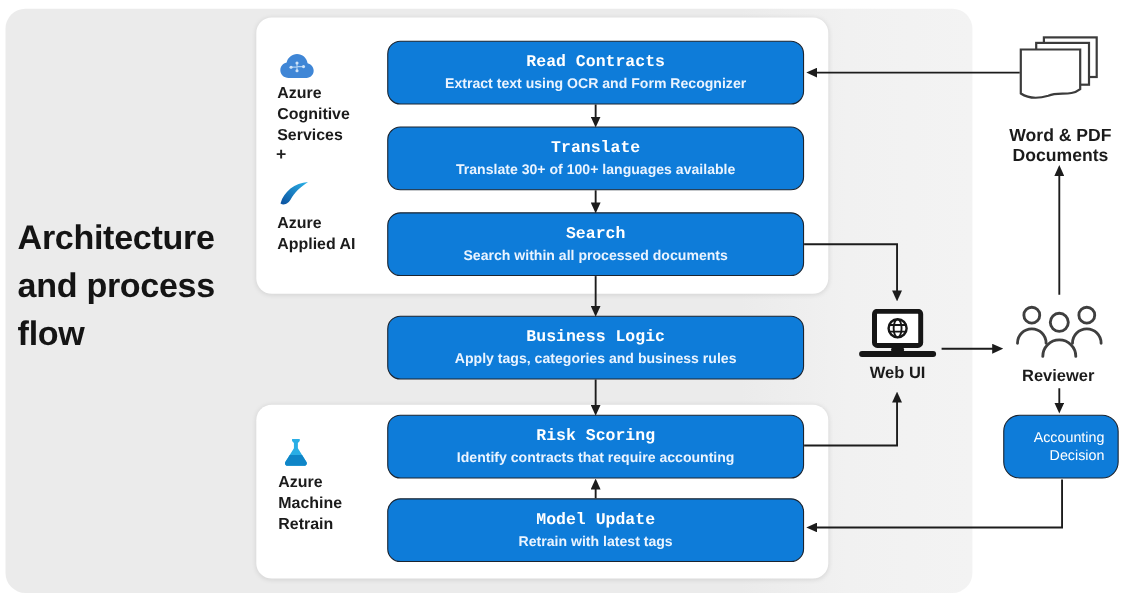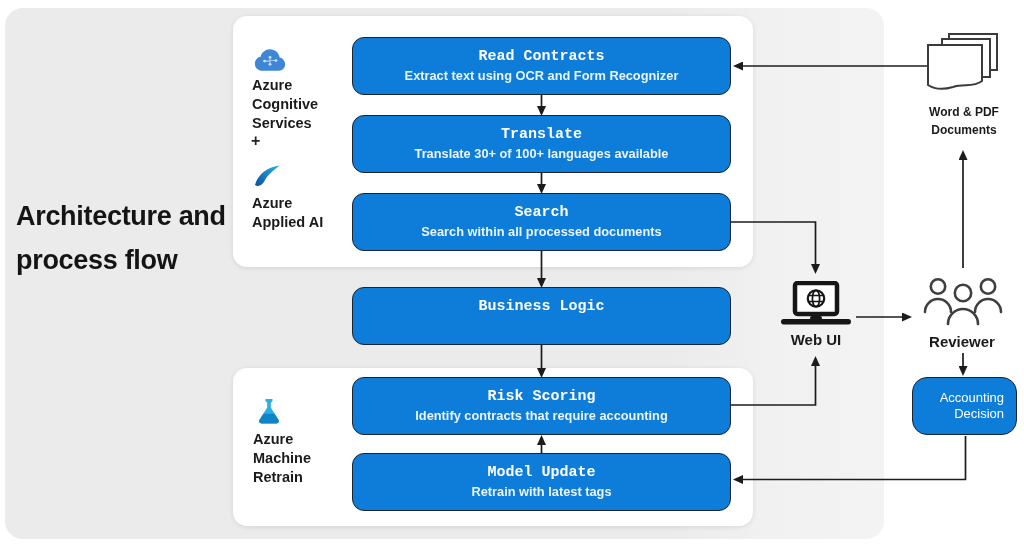--- a/index.html
+++ b/index.html
@@ -9,21 +9,21 @@
     position:relative; width:1024px; height:552px; background:#ffffff;
     overflow:hidden;
   }
   .panel {
     position:absolute; left:5px; top:8px; width:879px; height:531px;
     border-radius:18px;
     background:linear-gradient(90deg,#ebebeb 0%,#ebebeb 76%,#f1f1f1 87%,#f3f3f3 100%);
   }
   .main-title {
     position:absolute; left:16px; top:194px; width:222px;
-    font-size:27px; font-weight:700; color:#141414; line-height:44px;
+    font-size:31px; font-weight:700; color:#141414; line-height:44px;
     letter-spacing:-0.3px;
   }
   .card {
     position:absolute; left:233px; width:520px; background:#ffffff;
     border-radius:14px; box-shadow:0 1px 5px rgba(0,0,0,0.10);
   }
   .card-top { top:16px; height:251px; }
   .card-bottom { top:368px; height:158px; }
   .step {
     position:absolute; left:352px; width:379px; height:58px;
@@ -102,38 +102,39 @@
   <div class="step" style="top:115px">
     <div class="step-title">Translate</div>
     <div class="step-sub">Translate 30+ of 100+ languages available</div>
   </div>
   <div class="step" style="top:193px">
     <div class="step-title">Search</div>
     <div class="step-sub">Search within all processed documents</div>
   </div>
   <div class="step" style="top:287px">
     <div class="step-title">Business Logic</div>
+    <div class="step-sub">Apply tags, categories and business rules</div>
   </div>
   <div class="step" style="top:377px">
     <div class="step-title">Risk Scoring</div>
     <div class="step-sub">Identify contracts that require accounting</div>
   </div>
   <div class="step" style="top:453px">
     <div class="step-title">Model Update</div>
     <div class="step-sub">Retrain with latest tags</div>
   </div>
 
   <svg class="icon" style="left:925px;top:32px" width="78" height="64" viewBox="0 0 78 64">
     <g fill="#ffffff" stroke="#3b3b3b" stroke-width="2">
       <rect x="24" y="2" width="48" height="36"></rect>
       <rect x="17" y="7" width="48" height="38"></rect>
       <path d="M3 13 H57 V49 C48 56 38 51 28 55 C18 58 9 57 3 53 Z"></path>
     </g>
   </svg>
-  <div class="node-label" style="left:906px;top:103px;width:116px;font-size:12px">Word &amp; PDF Documents</div>
+  <div class="node-label" style="left:906px;top:115px;width:116px;font-size:16px">Word &amp; PDF Documents</div>
 
   <svg class="icon" style="left:779px;top:281px" width="74" height="46" viewBox="0 0 74 46">
     <rect x="16" y="2" width="42" height="31" rx="2.5" fill="#ffffff" stroke="#161616" stroke-width="4.5"></rect>
     <g stroke="#161616" fill="none">
       <circle cx="37" cy="17.5" r="8.2" stroke-width="2.2"></circle>
       <ellipse cx="37" cy="17.5" rx="3.6" ry="8.2" stroke-width="1.7"></ellipse>
       <path d="M29.6 14.5 H44.4 M29.6 20.5 H44.4" stroke-width="1.7"></path>
     </g>
     <rect x="31" y="35" width="12" height="4" rx="2" fill="#161616"></rect>
     <rect x="2" y="38" width="70" height="5.5" rx="2.7" fill="#161616"></rect>

